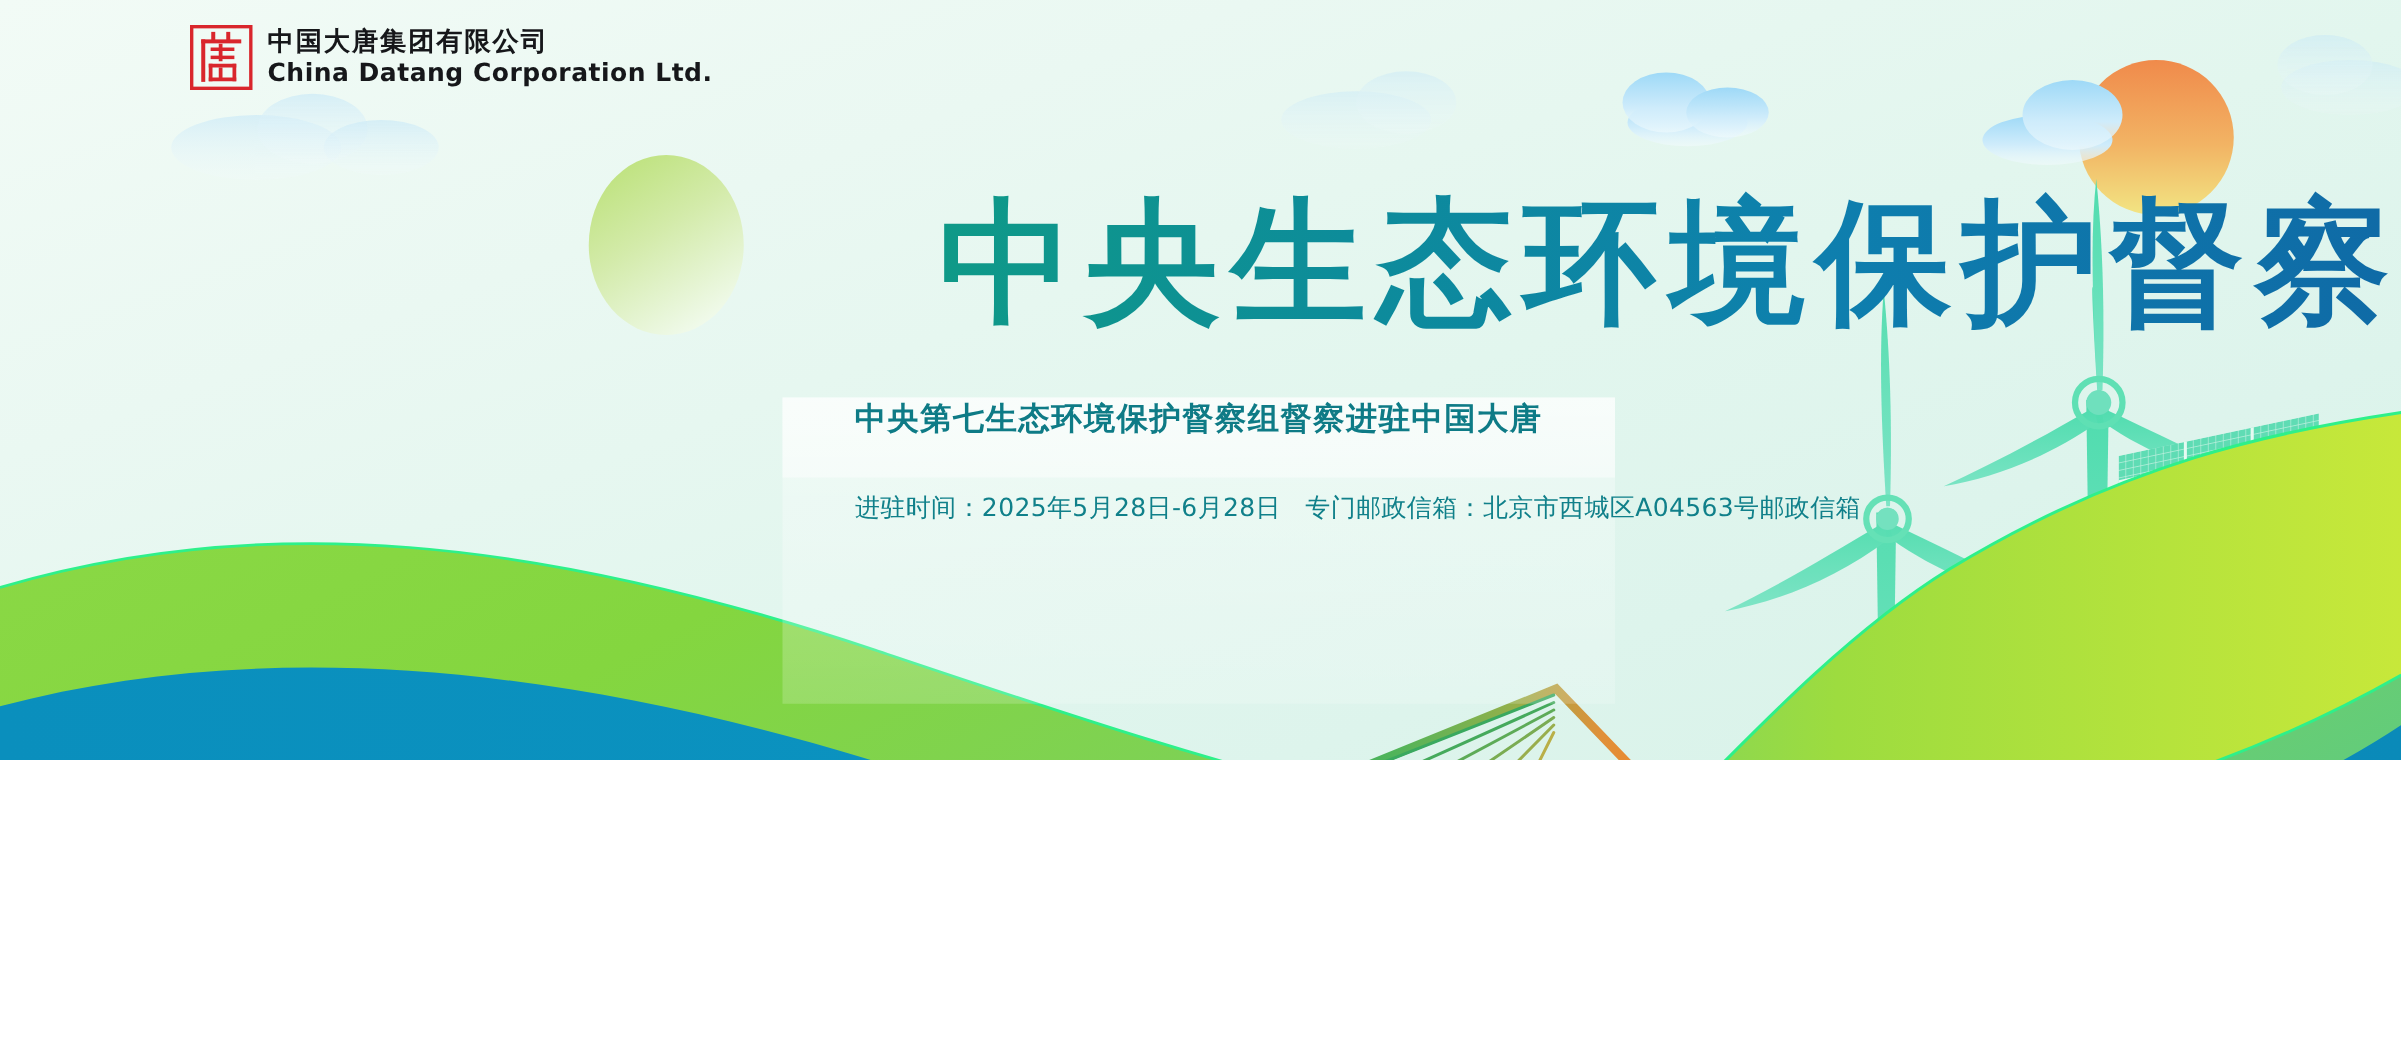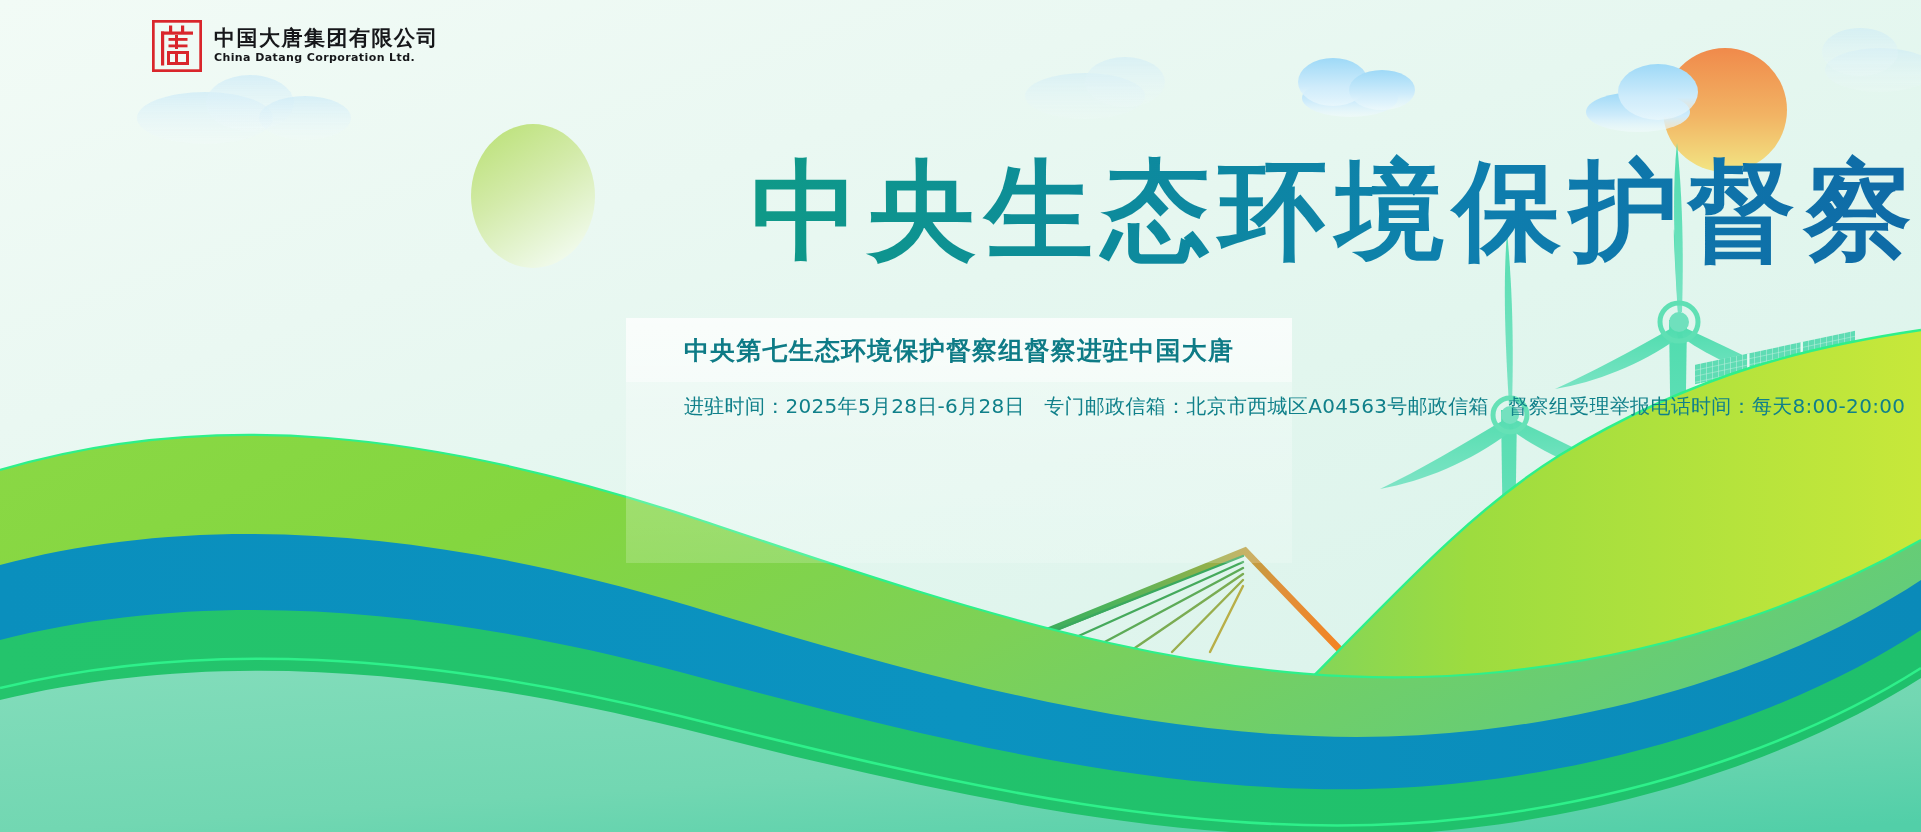--- a/index.html
+++ b/index.html
@@ -2,42 +2,42 @@
 <html><head>
 <meta charset="utf-8">
 <style>
   * { margin:0; padding:0; box-sizing:border-box; }
   html,body {
     width:1921px; height:832px; overflow:hidden;
     font-family:"Liberation Sans","DejaVu Sans",sans-serif;
     background:#ffffff;
   }
   #poster {
-    position:relative; width:1921px; height:832px; overflow:hidden;
+    position:relative; width:1921px; height:608px; overflow:hidden;
     background:linear-gradient(160deg,#f2fbf6 0%, #eaf8f2 28%, #e2f6ee 55%, #ddf4ec 75%, #d8f2e8 100%);
   }
   
   .layer { position:absolute; left:0; top:0; width:1921px; height:832px; }
   .layer svg { display:block; width:1921px; height:832px; }
 
   
   #logo {
     position:absolute; left:152px; top:20px;
     display:flex; align-items:center; gap:12px; z-index:40;
   }
   #logo-mark { width:50px; height:52px; flex:none; }
   #logo-text { display:flex; flex-direction:column; justify-content:center; }
   #logo-cn {
     font-family:"DejaVu Sans","Liberation Sans",sans-serif;
     font-size:21px; font-weight:bold; color:#16171a; letter-spacing:1.5px;
     line-height:1.12; white-space:nowrap;
   }
   #logo-en {
     font-family:"DejaVu Sans","Liberation Sans",sans-serif;
-    font-size:11px; font-weight:bold; color:#16171a; letter-spacing:0.4px;
+    font-size:20px; font-weight:bold; color:#16171a; letter-spacing:0.4px;
     line-height:1.15; white-space:nowrap; margin-top:1px;
   }
 
   
   #headline {
     position:absolute; left:0; top:152px; width:1921px;
     text-align:right; z-index:30;
     font-family:"DejaVu Serif","Liberation Serif",serif;
     font-weight:bold; font-size:108px; letter-spacing:9px;
     line-height:1.08; white-space:nowrap;
@@ -47,21 +47,21 @@
   }
 
   
   #info-panel {
     position:absolute; left:626px; top:318px; width:666px; height:245px; z-index:32;
     background:linear-gradient(180deg,rgba(255,255,255,0.40) 0%, rgba(255,255,255,0.30) 36%, rgba(255,255,255,0.18) 100%);
   }
   #subtitle-band {
     position:absolute; left:626px; top:318px; width:666px; height:64px; z-index:33;
     background:linear-gradient(180deg,rgba(255,255,255,0.62),rgba(255,255,255,0.46));
-    display:flex; align-items:center; justify-content:center;
+    display:flex; align-items:flex-start; justify-content:center;
   }
   #subtitle {
     font-family:"DejaVu Serif","Liberation Serif",serif;
     font-weight:bold; font-size:25px; letter-spacing:1.2px; white-space:nowrap;
     color:#0e7b86;
   }
   #info-lines {
     position:absolute; left:684px; top:395px; z-index:34;
     display:flex; flex-direction:row; gap:19.5px;
   }
@@ -327,16 +327,15 @@
 
   <div id="info-panel"></div>
 
   <div id="subtitle-band">
     <div id="subtitle">中央第七生态环境保护督察组督察进驻中国大唐</div>
   </div>
 
   <div id="info-lines">
     <div class="info-line">进驻时间：2025年5月28日-6月28日</div>
     <div class="info-line">专门邮政信箱：北京市西城区A04563号邮政信箱</div>
-    <div class="info-line">督察组受理举报电话时间：每天8:00-20:00</div>
   </div>
 
 </div>
 
 </body></html>

